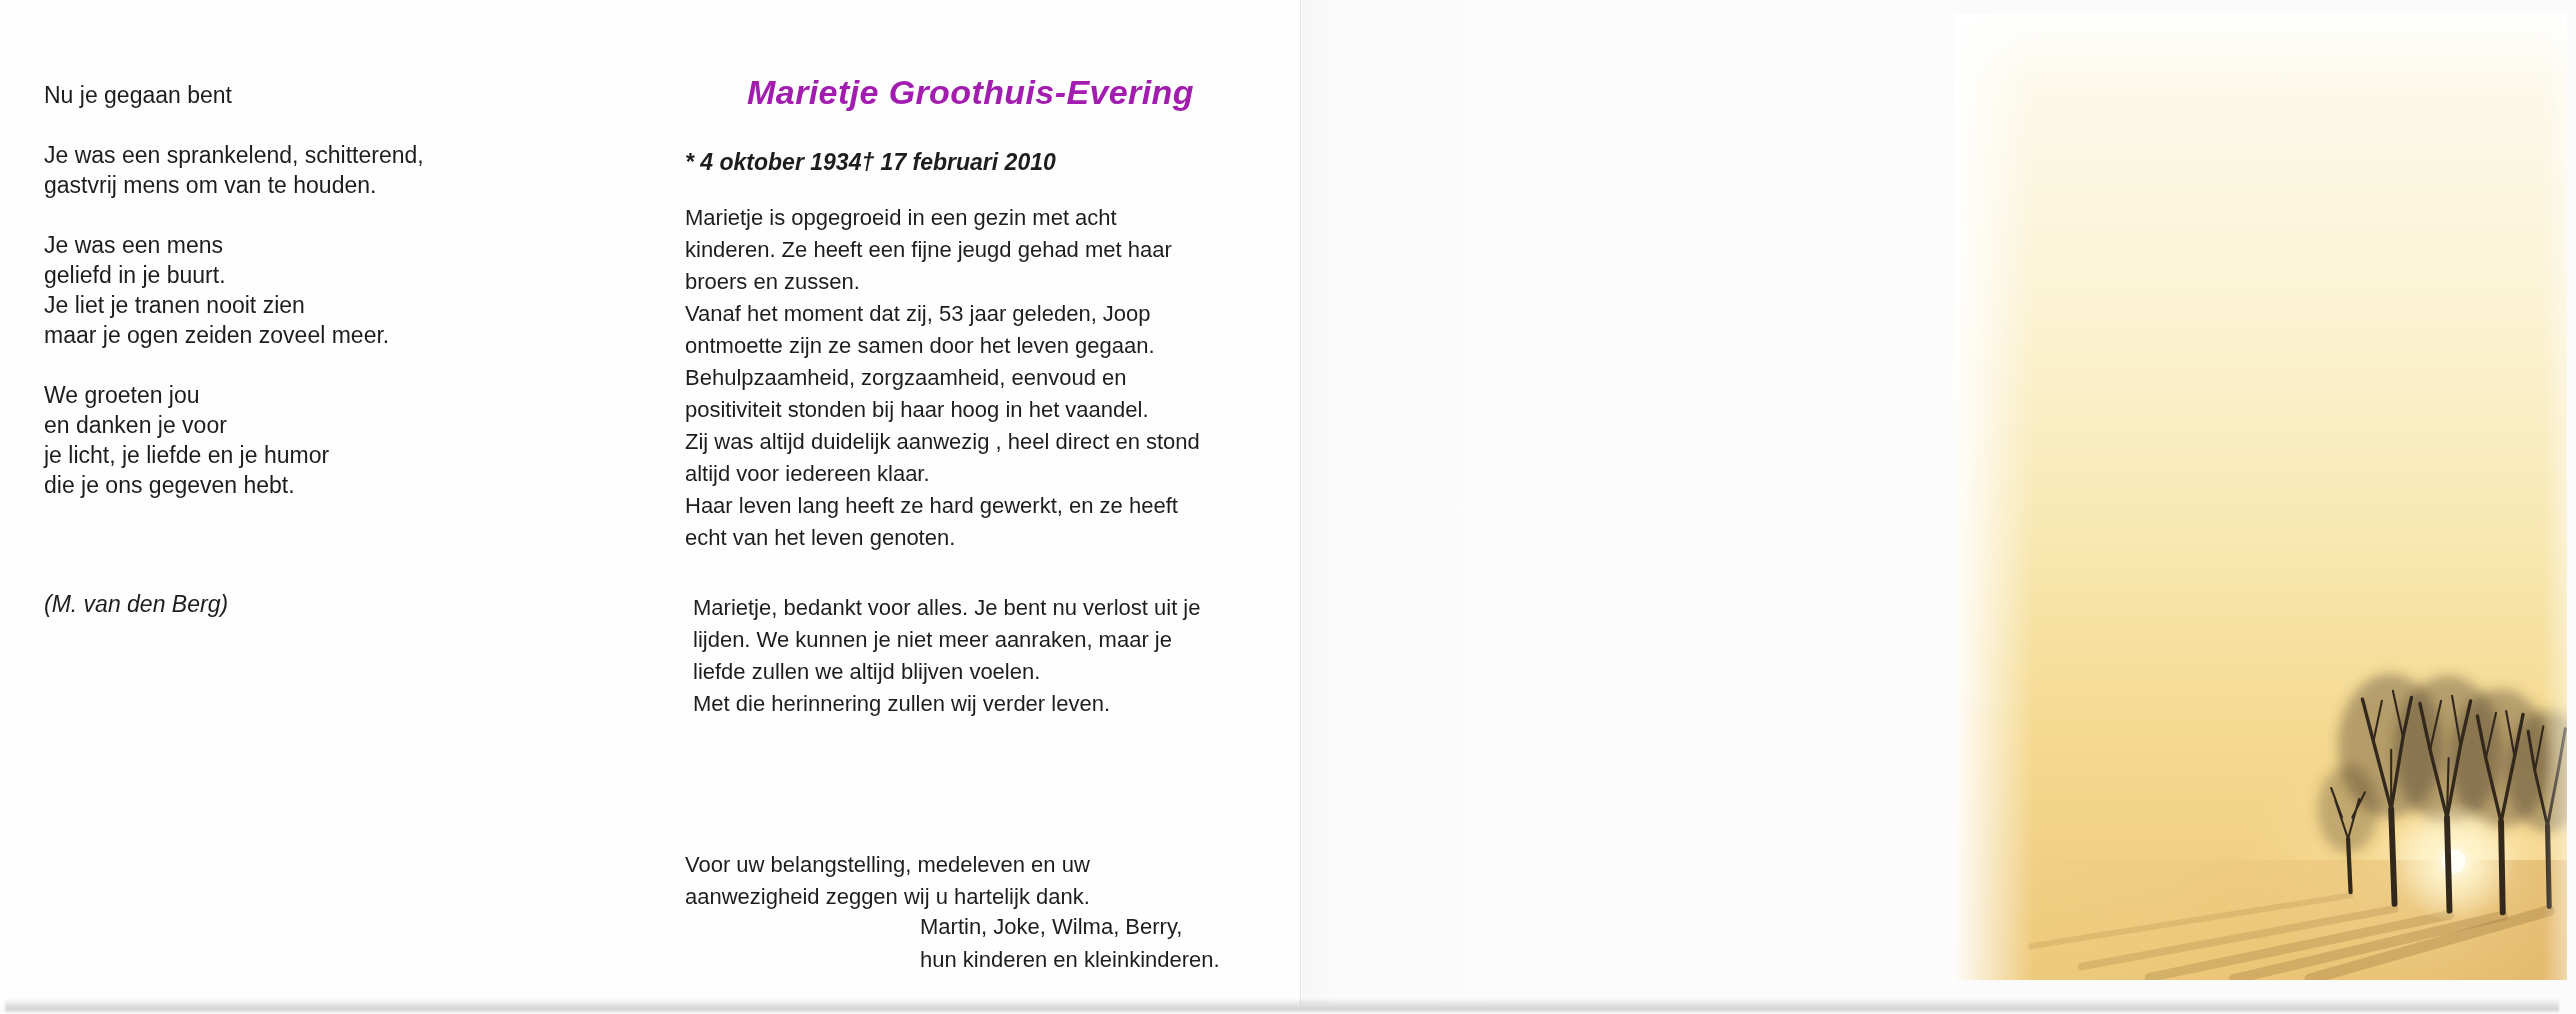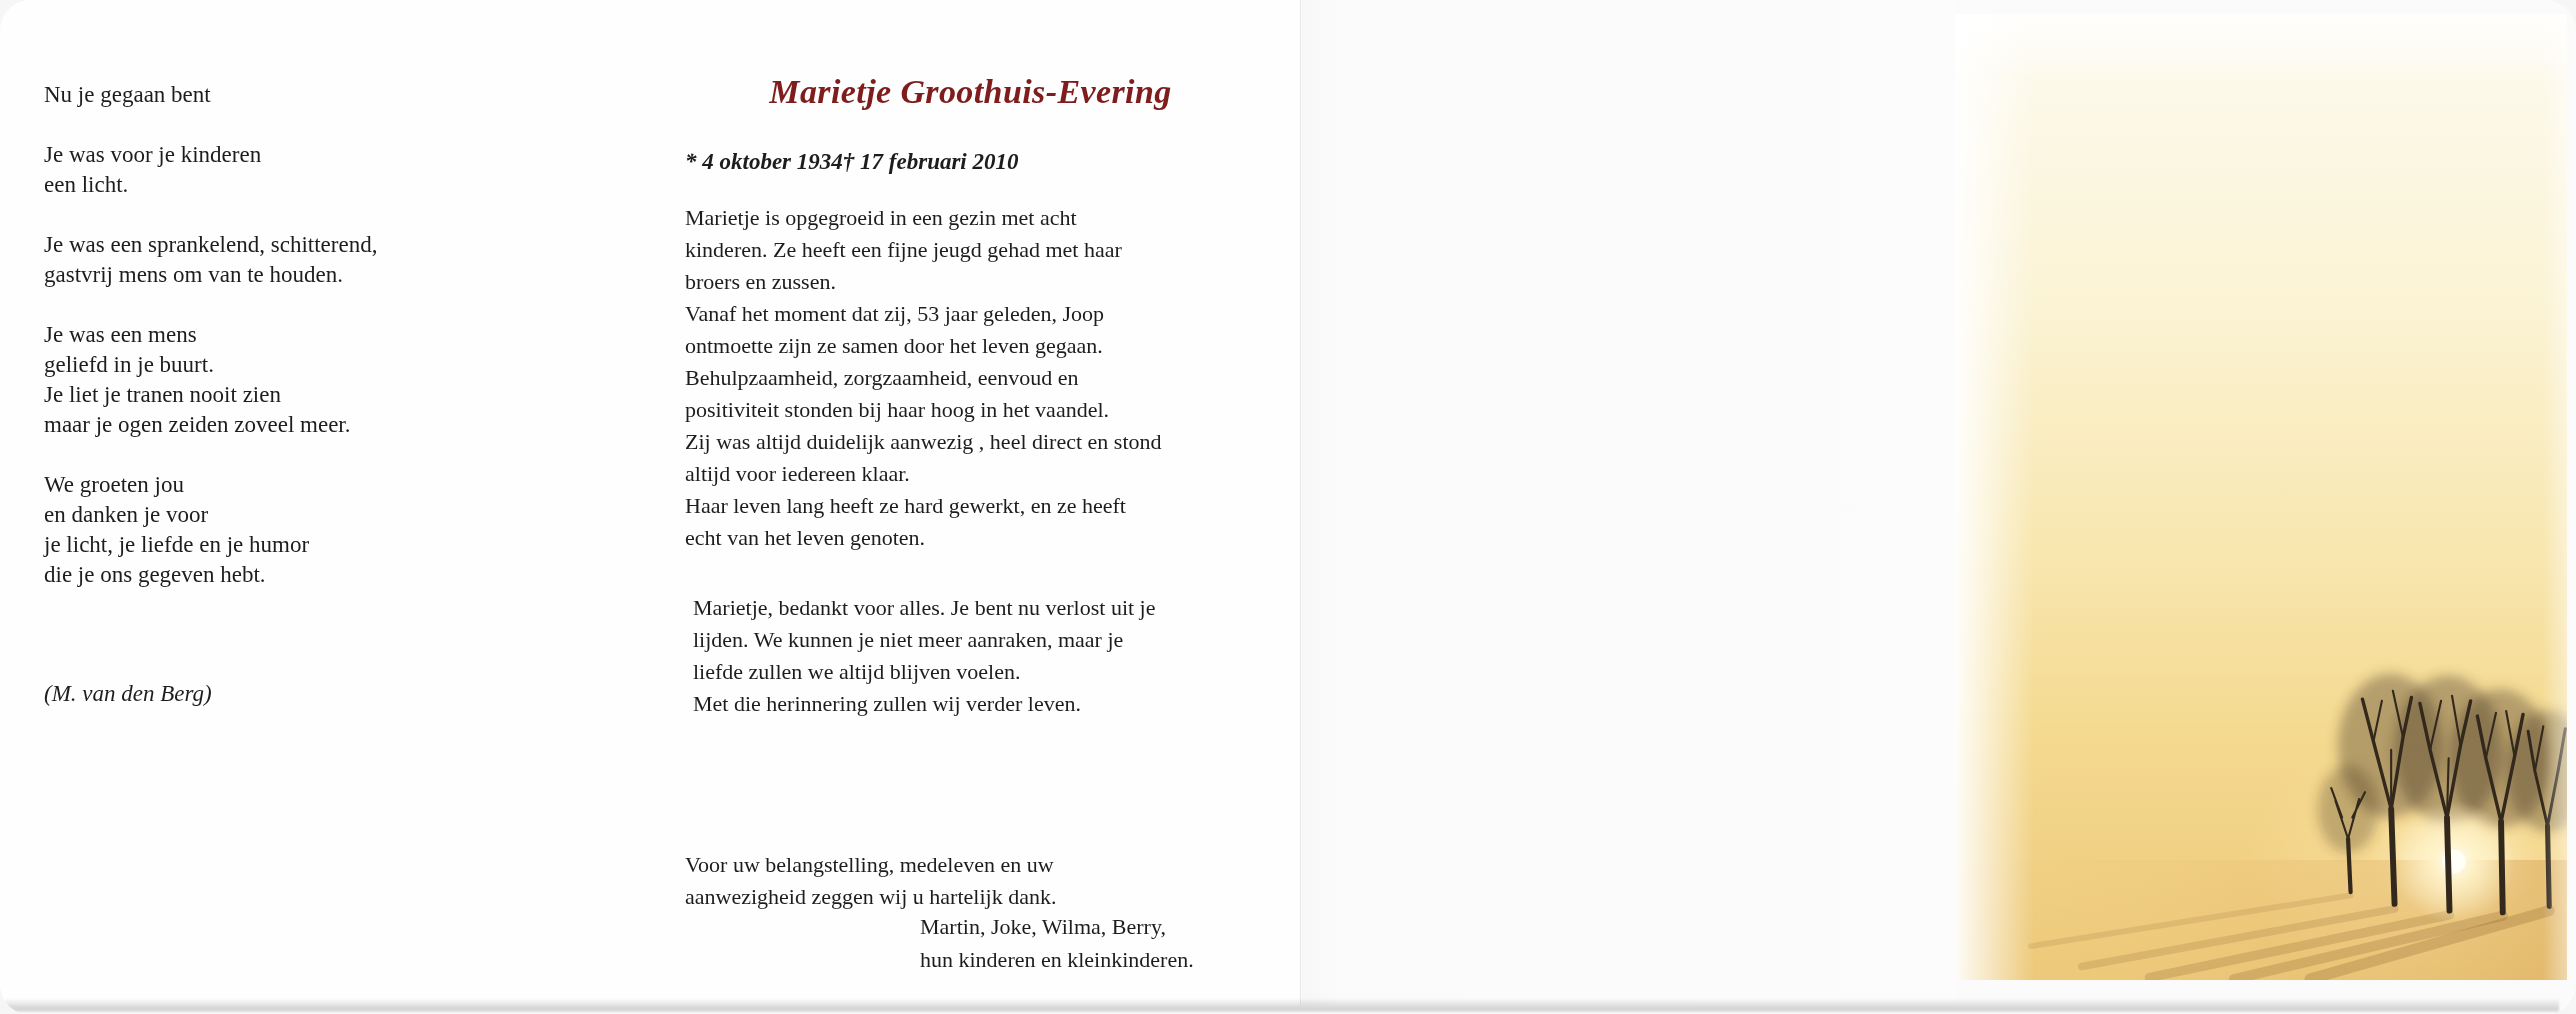--- a/index.html
+++ b/index.html
@@ -1,23 +1,22 @@
 <!DOCTYPE html>
 <html style="font-size:13.5px"><head>
 <meta charset="utf-8">
 <style>
   html,body { margin:0; padding:0; background:#f6f6f6; }
   .scan {
     position:relative;
     width:2576px; height:1015px;
     background:#fbfbfb;
-    font-family:Liberation Serif, serif;
+    font-family:Liberation Sans, sans-serif;
     color:#1d1d1d;
     overflow:hidden;
-    border-radius:31px;
   }
   
   .card {
     position:absolute; left:0; top:0;
     width:1300px; height:1005px;
     background:#fefefe;
     border-right:1.7px solid #e6e6e6;
   }
   
   .gap {
@@ -34,21 +33,21 @@
   .poem-author { font-style:italic; margin-top:89px; }
   
   .memorial {
     position:absolute; left:685px; top:0;
     width:571px; height:1015px;
   }
   .deceased-name {
     position:absolute; top:73px; left:0; width:100%;
     margin:0; text-align:center;
     font-size:34px; font-weight:bold; font-style:italic;
-    letter-spacing:0.4px; color:#7f1d1d;
+    letter-spacing:0.4px; color:#a21caf;
   }
   .dates {
     position:absolute; top:149px; left:0; width:100%;
     display:flex; justify-content:flex-start;
     font-size:23px; font-weight:bold; font-style:italic;
   }
   .para {
     position:absolute; left:0; width:100%;
     margin:0; white-space:pre-line;
     font-size:22px; line-height:32px;
@@ -84,22 +83,20 @@
 </style>
 </head>
 <body>
 
 <div class="scan">
 
   <div class="card">
 
     <div class="poem">
       <p class="stanza">Nu je gegaan bent</p>
-      <p class="stanza">Je was voor je kinderen
-een licht.</p>
       <p class="stanza">Je was een sprankelend, schitterend,
 gastvrij mens om van te houden.</p>
       <p class="stanza">Je was een mens
 geliefd in je buurt.
 Je liet je tranen nooit zien
 maar je ogen zeiden zoveel meer.</p>
       <p class="stanza">We groeten jou
 en danken je voor
 je licht, je liefde en je humor
 die je ons gegeven hebt.</p>

